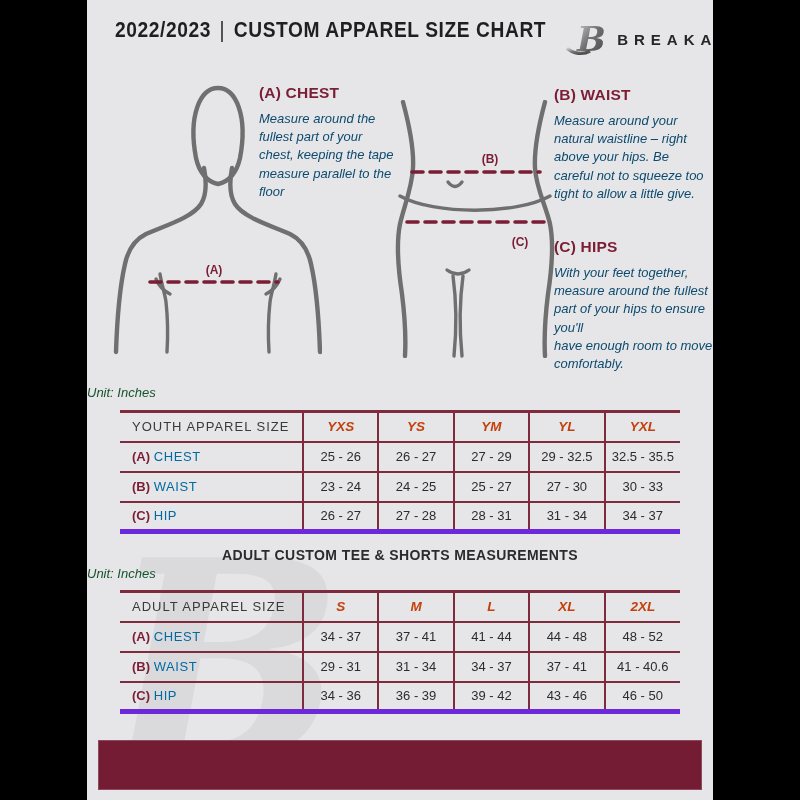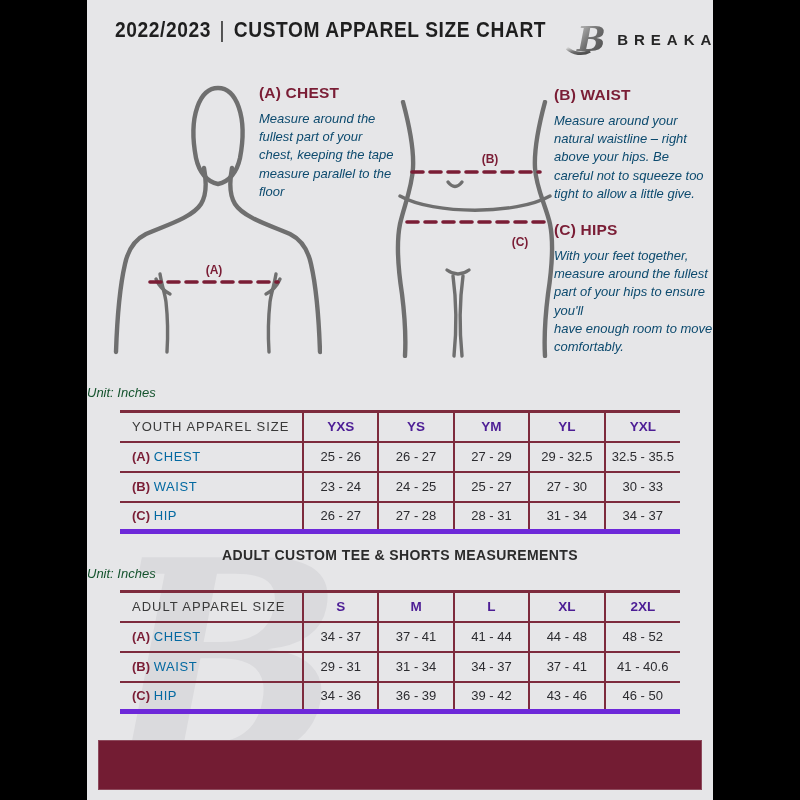--- a/index.html
+++ b/index.html
@@ -78,21 +78,21 @@
   }
   .size-table th, .size-table td {
     border:2px solid #7d2b3d;
     height:30px; padding:0;
     font-size:13px; color:#2c2c30; text-align:center;
     background:transparent;
   }
   .size-table tr > *:first-child { border-left:none; text-align:left; padding-left:12px; }
   .size-table tr > *:last-child  { border-right:none; }
   .size-table col.label-col { width:183px; }
-  .size-table thead th.size-head { font-weight:bold; font-size:13.5px; color:#4c1d95; }
+  .size-table thead th.size-head { font-weight:bold; font-size:13.5px; color:#c2410c;font-style:italic; }
   .size-table thead th.label-head {
     font-weight:normal; font-size:13px; color:#3a3a3a; letter-spacing:1px;
   }
   .row-prefix { color:#7a1d35; font-weight:bold; }
   .row-name { color:#0369a1; letter-spacing:0.6px; }
   
   .footer-bar {
     position:absolute; left:11px; top:740px;
     width:604px; height:50px;
     background:#731c33;
@@ -155,21 +155,21 @@
   </svg>
 
   <div class="guide" style="left:172px; top:84px; width:140px;">
     <h3>(A) CHEST</h3>
     <p>Measure around the fullest part of your chest, keeping the tape measure parallel to the floor</p>
   </div>
   <div class="guide" style="left:467px; top:86px; width:156px;">
     <h3>(B) WAIST</h3>
     <p>Measure around your natural waistline – right above your hips. Be careful not to squeeze too tight to allow a little give.</p>
   </div>
-  <div class="guide" style="left:467px; top:221px; width:162px;">
+  <div class="guide" style="left:467px; top:238px; width:162px;">
     <h3>(C) HIPS</h3>
     <p>With your feet together, measure around the fullest part of your hips to ensure you'll
 have enough room to move comfortably.</p>
   </div>
 
   <div class="unit" style="top:385px;">Unit: Inches</div>
 
   <table class="size-table" style="top:410px;">
     <colgroup>
         <col class="label-col">

